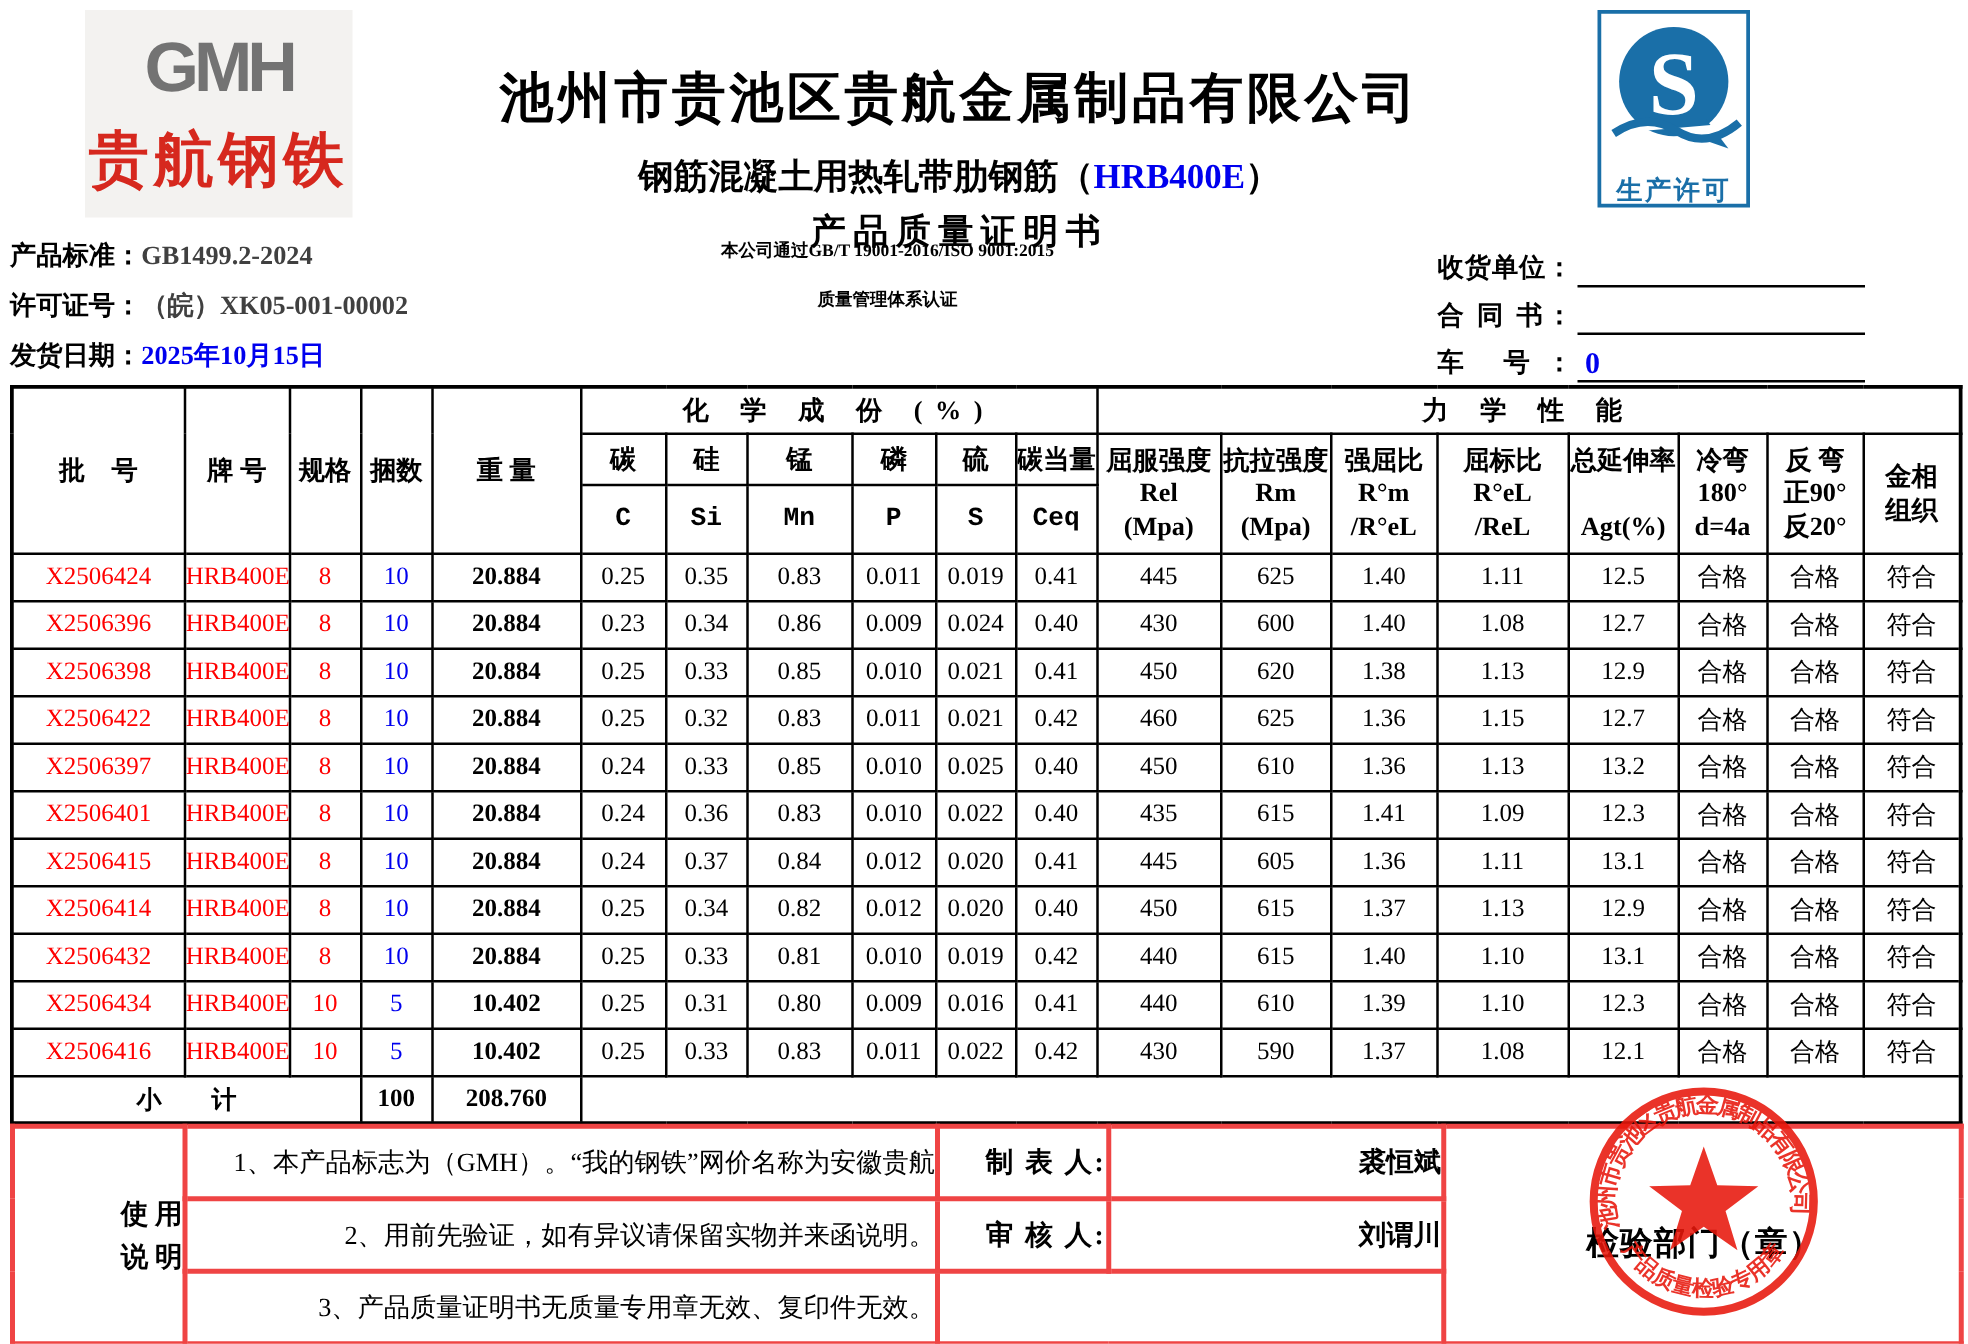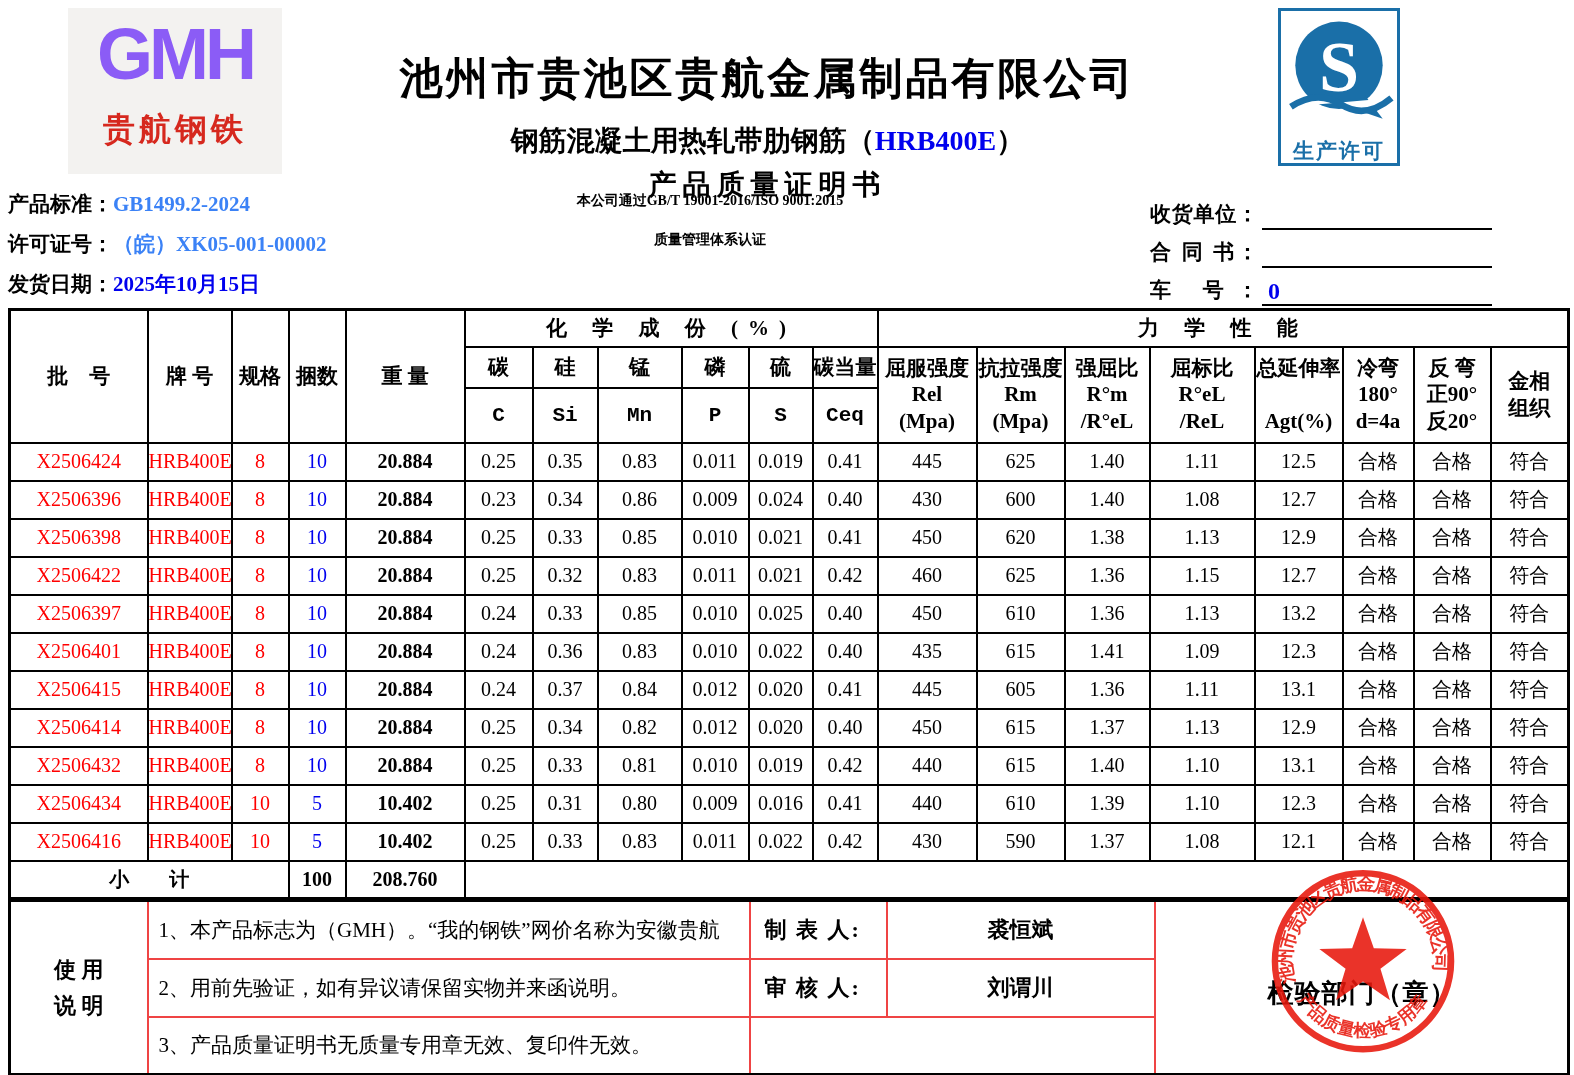--- a/index.html
+++ b/index.html
@@ -3,22 +3,22 @@
 <meta charset="utf-8">
 <style>
   * { box-sizing: border-box; margin: 0; padding: 0; }
   html,body { width:1574px; height:1075px; background:#fff; overflow:hidden;
     font-family:"Liberation Serif","DejaVu Serif",serif; color:#000; position:relative; }
 
   
   .logo { position:absolute; left:68px; top:8px; width:214px; height:166px;
     background:#f3f2f0; text-align:center; }
   .logo .gmh { font-family:"Liberation Sans","DejaVu Sans",sans-serif; font-weight:900;
-    font-size:72px; line-height:92px; color:#8b5cf6; letter-spacing:-4px; }
-  .logo .gmh-cn { font-size:32px; font-weight:bold; color:#d6281e; letter-spacing:4px;
+    font-size:56px; line-height:92px; color:#737373; letter-spacing:-4px; }
+  .logo .gmh-cn { font-size:48px; font-weight:bold; color:#d6281e; letter-spacing:4px;
     line-height:58px; font-family:"Liberation Sans","DejaVu Sans",sans-serif; }
 
   .title-wrap { position:absolute; left:300px; top:50px; width:935px; text-align:center; }
   .title { font-size:43px; font-weight:600; letter-spacing:3px; }
   .subtitle { font-size:28px; font-weight:bold; margin-top:14px; }
   .subtitle .grade { color:#0000ee; font-family:"Liberation Serif",serif; }
   .doc-title { font-size:28px; font-weight:bold; letter-spacing:6px; margin-top:6px; }
 
   .qs-box { position:absolute; left:1278px; top:8px; width:122px; height:158px;
     border:3px solid #1a6fa8; background:#fff; text-align:center; padding-top:4px; }
@@ -27,21 +27,21 @@
   .info-left { position:absolute; left:8px; top:190px; }
   .info-left .row { height:40px; font-size:21px; font-weight:bold; }
   .info-center { position:absolute; left:430px; top:192px; width:560px; text-align:center; }
   .info-center .row { height:39px; font-size:14px; font-weight:bold; }
   .info-right { position:absolute; left:1150px; top:192px; width:342px; }
   .info-right .row { height:38px; font-size:21px; font-weight:bold; display:flex; align-items:flex-end; }
   .info-right .lab { width:108px; text-align:justify; text-align-last:justify; padding-bottom:2px; }
   .info-right .uline { flex:1; border-bottom:2px solid #000; height:30px; margin-left:4px;
     font-size:24px; font-weight:bold; color:#0000ee; line-height:30px; padding-left:6px; }
   .v-blue { color:#0000ee; }
-  .v-black { color:#3b82f6; }
+  .v-black { color:#404040; }
 
   
   table.qt { position:absolute; left:8px; top:308px; width:1559px; border-collapse:collapse;
     table-layout:fixed; }
   table.qt th, table.qt td { border:2px solid #000; text-align:center; vertical-align:middle;
     overflow:hidden; }
   table.qt { border:3px solid #000; }
   th.grp { height:37px; font-size:21px; font-weight:bold; letter-spacing:10px; }
   th.span3 { font-size:21px; font-weight:bold; }
   tr.h2 th { height:41px; font-size:21px; font-weight:bold; }
@@ -49,21 +49,21 @@
   th.hmech { font-size:17px; font-weight:bold; line-height:1.25; }
   table.qt tbody td { height:38px; font-size:20px; }
   .c-red { color:#ff0000; }
   .c-blue { color:#0000ee; }
   .c-w { font-weight:bold; }
   tr.subtotal td { height:38px; font-size:21px; font-weight:bold; }
 
   
   table.bt { position:absolute; left:8px; top:899px; width:1559px; border-collapse:collapse;
     table-layout:fixed; border:3px solid #000; }
-  table.bt td { border:2px solid #ef4444; vertical-align:middle; }
+  table.bt td { border:4px solid #ef4444; vertical-align:middle;text-align:right; }
   table.bt td { height:58px; }
   td.use-label { text-align:center; font-size:22px; font-weight:bold; line-height:1.6; }
   td.note { font-size:21px; padding-left:10px; }
   td.plabel { font-size:22px; font-weight:bold; padding-left:14px; letter-spacing:2px; }
   td.pname { font-size:22px; font-weight:bold; text-align:center; }
   td.stamp-cell { position:relative; }
   .insp-text { position:absolute; left:112px; top:74px; font-size:26px; font-weight:600;
     letter-spacing:1px; }
 
   

